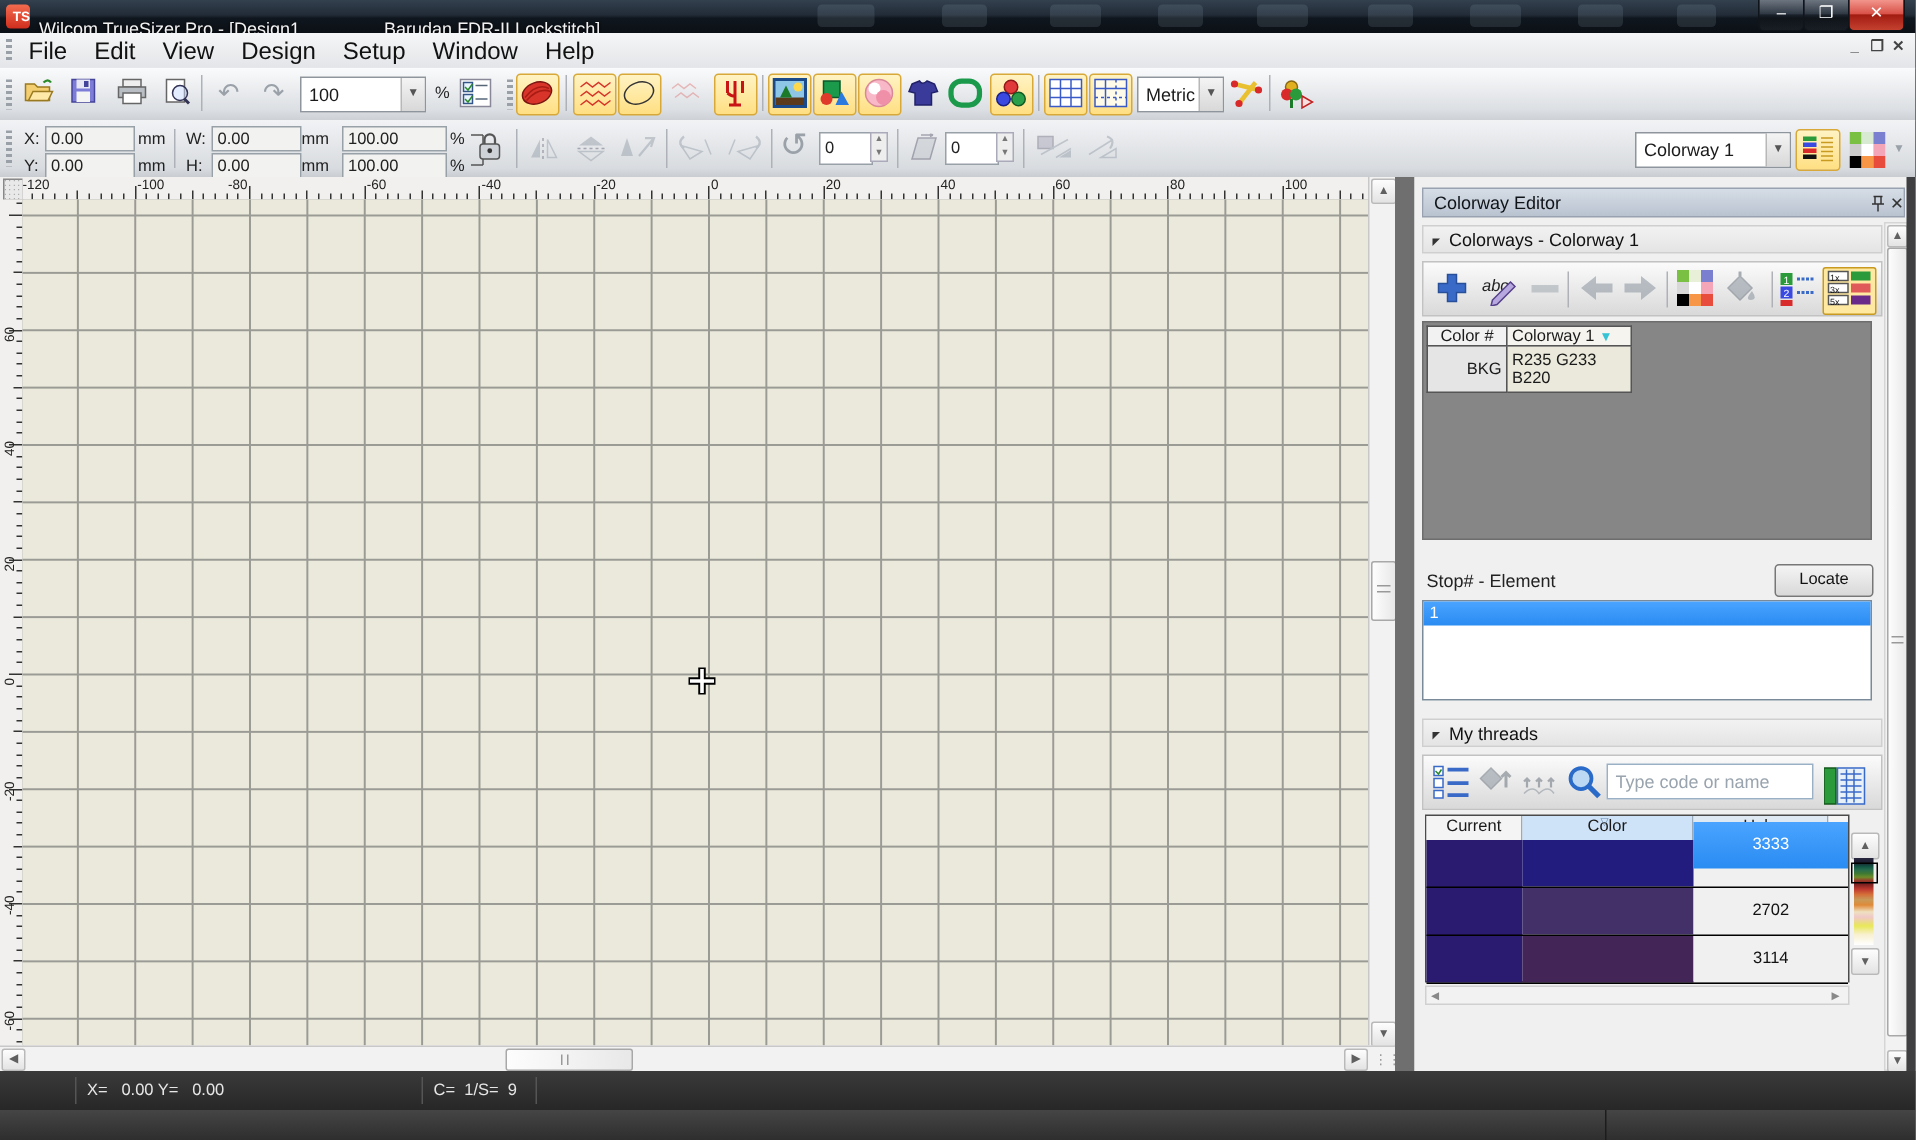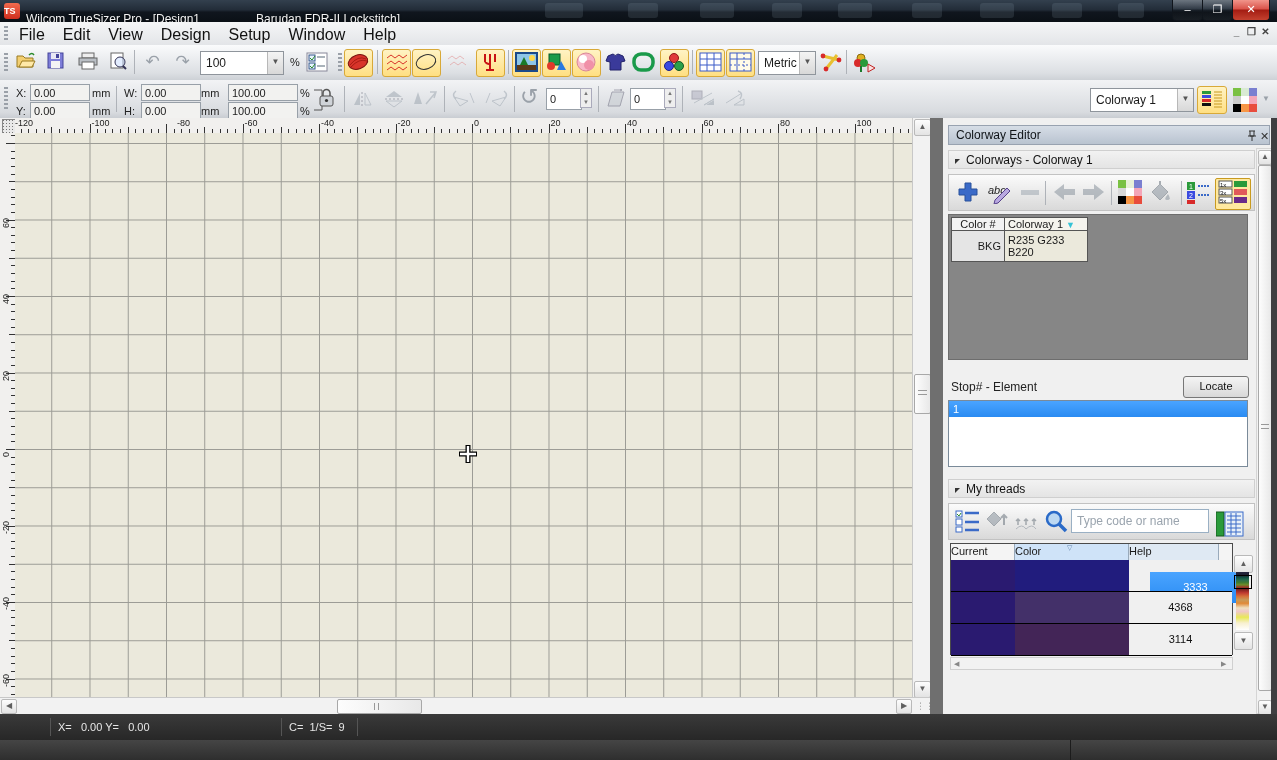--- a/index.html
+++ b/index.html
@@ -1,20 +1,20 @@
 <!DOCTYPE html>
 <html><head>
 <meta charset="utf-8">
 <style>
   html,body{margin:0;padding:0;background:#000;}
   #app{position:relative;width:1277px;height:760px;font-family:"Liberation Sans",sans-serif;overflow:hidden;background:#d6d9de;font-size:12px;color:#1a1a1a;-webkit-font-smoothing:antialiased;}
   .abs{position:absolute;}
   
   .titlebar{left:0;top:0;width:1277px;height:22px;background:linear-gradient(#33404e 0%,#222c38 45%,#10161e 55%,#0b1016 100%);color:#fff;}
-  .appicon{left:4px;top:3px;width:16px;height:16px;border-radius:3px;background:linear-gradient(#f26b4e,#d02e1e);color:#fff;font-size:9px;font-weight:bold;text-align:left;line-height:16px;}
+  .appicon{left:4px;top:3px;width:16px;height:16px;border-radius:3px;background:linear-gradient(#f26b4e,#d02e1e);color:#fff;font-size:9px;font-weight:bold;text-align:right;line-height:16px;}
   .title-text{left:26px;top:12px;color:#f2f2f2;font-size:12px;white-space:pre;text-shadow:0 1px 2px #000;}
   .glass{top:3px;height:15px;border-radius:3px;background:rgba(180,200,220,.13);}
   .capbtn{top:0;height:20px;border:1px solid #10151c;border-top:none;border-radius:0 0 4px 4px;background:linear-gradient(rgba(255,255,255,.28),rgba(255,255,255,.06) 45%,rgba(0,0,0,.25) 50%,rgba(255,255,255,.05));color:#fff;text-align:center;line-height:19px;font-size:11px;}
   .capbtn.close{background:linear-gradient(#f1958b,#d9534a 45%,#a31c12 50%,#c4412f);}
   
   .menubar{left:0;top:22px;width:1277px;height:23px;background:linear-gradient(#f5f6f7,#e3e5e8);border-bottom:1px solid #c3c6cb;}
   .grip{width:4px;background:repeating-linear-gradient(to bottom,#9aa0a8 0 2px,transparent 2px 4px);}
   .menu-item{display:inline-block;padding:4px 9px 0 9px;height:19px;font-size:16px;color:#111;}
   .mdibtn{top:4px;width:13px;height:13px;color:#444;text-align:center;line-height:12px;font-size:10px;font-weight:bold;}
   
@@ -53,21 +53,21 @@
   .pico svg{margin-top:2px;}
   .grayarea{left:5px;top:96px;width:300px;height:146px;background:#868686;border:1px solid #6d6d6d;box-sizing:border-box;}
   .cwtable{position:absolute;left:2px;top:2px;border-collapse:collapse;font-size:11px;}
   .cwtable td{border:1px solid #555;padding:0 3px;}
   .btn{background:linear-gradient(#f4f4f4,#e8e8e8 45%,#d8d8d8);border:1px solid #777;border-radius:3px;text-align:center;font-size:11px;color:#111;}
   .listbox{left:5px;top:282px;width:300px;height:67px;background:#fff;border:1px solid #7a8a99;box-sizing:border-box;}
   .sel-row{height:16px;background:linear-gradient(#4aa4ff,#2a8bf2);color:#fff;font-size:11px;line-height:16px;padding-left:4px;}
   .srchinput{position:absolute;border:1px solid #9ab0c4;background:#fff;font-family:"Liberation Sans",sans-serif;font-size:12px;padding:0 5px;color:#222;}
   .srchinput::placeholder{color:#9aa4ae;}
   .ttable{left:7px;top:425px;width:283px;height:112px;border:1px solid #4a4a4a;box-sizing:border-box;background:#f0f0f0;}
-  .th{position:absolute;top:0;height:16px;font-size:11px;line-height:15px;border-right:1px solid #9ab;box-sizing:border-box;}
+  .th{position:absolute;top:0;height:16px;font-size:11px;text-align:center;line-height:15px;border-right:1px solid #9ab;box-sizing:border-box;}
   .trowline{position:absolute;left:0;width:100%;height:1px;background:#000;}
   .codecell{position:absolute;font-size:11px;text-align:center;line-height:31px;}
   .statusbar{left:0;top:714px;width:1277px;height:26px;background:linear-gradient(#3a3a3a,#272727);color:#e6e6e6;font-size:11px;}
   .ssep{top:4px;width:1px;height:18px;background:#555;}
   .taskbar{left:0;top:740px;width:1277px;height:20px;background:linear-gradient(#454545,#2e2e2e);}
 </style>
 </head>
 <body>
 
 <div id="app">
@@ -330,21 +330,21 @@
         <div class="tick" style="left: 82.15px; bottom: 0px; width: 1px; height: 4px;"></div>
         <div class="tick" style="left: 89.8px; bottom: 0px; width: 1px; height: 4px;"></div>
         <div class="tick" style="left: 97.45px; bottom: 0px; width: 1px; height: 4px;"></div>
         <div class="tick" style="left: 105.1px; bottom: 0px; width: 1px; height: 4px;"></div>
         <div class="tick" style="left: 112.75px; bottom: 0px; width: 1px; height: 6px;"></div>
         <div class="tick" style="left: 120.4px; bottom: 0px; width: 1px; height: 4px;"></div>
         <div class="tick" style="left: 128.05px; bottom: 0px; width: 1px; height: 4px;"></div>
         <div class="tick" style="left: 135.7px; bottom: 0px; width: 1px; height: 4px;"></div>
         <div class="tick" style="left: 143.35px; bottom: 0px; width: 1px; height: 4px;"></div>
         <div class="tick" style="left: 151px; bottom: 0px; width: 1px; height: 9px;"></div>
-        <div class="rlabel" style="left: 162px; top: 0px;">-80</div>
+        <div class="rlabel" style="left: 137px; top: 0px;">-80</div>
         <div class="tick" style="left: 158.65px; bottom: 0px; width: 1px; height: 4px;"></div>
         <div class="tick" style="left: 166.3px; bottom: 0px; width: 1px; height: 4px;"></div>
         <div class="tick" style="left: 173.95px; bottom: 0px; width: 1px; height: 4px;"></div>
         <div class="tick" style="left: 181.6px; bottom: 0px; width: 1px; height: 4px;"></div>
         <div class="tick" style="left: 189.25px; bottom: 0px; width: 1px; height: 6px;"></div>
         <div class="tick" style="left: 196.9px; bottom: 0px; width: 1px; height: 4px;"></div>
         <div class="tick" style="left: 204.55px; bottom: 0px; width: 1px; height: 4px;"></div>
         <div class="tick" style="left: 212.2px; bottom: 0px; width: 1px; height: 4px;"></div>
         <div class="tick" style="left: 219.85px; bottom: 0px; width: 1px; height: 4px;"></div>
         <div class="tick" style="left: 227.5px; bottom: 0px; width: 1px; height: 9px;"></div>
@@ -671,24 +671,24 @@
 
       <div class="abs ttable">
         <div class="th" style="left:0;width:64px;background:#f4f4f4;">Current</div>
         <div class="th" style="left:64px;width:114px;background:#cfe3f8;">Color</div>
         <div class="th" style="left:178px;width:90px;background:#dfe9f3;">Help</div>
         <div class="th" style="left:268px;width:13px;background:#f4f4f4;border-right:none;"></div>
         <div class="abs" style="left:116px;top:0px;color:#6a8ab0;font-size:7px;">▽</div>
         <div class="abs" id="thread-current" style="left: 0px; top: 16px; width: 64px; height: 95px; background: rgb(42, 26, 112);"></div>
         <div id="thread-rows">
             <div class="abs" style="left: 64px; top: 16px; width: 114px; height: 31px; background: rgb(33, 28, 125);"></div>
-            <div class="codecell" style="left: 178px; top: 28px; width: 91px; height: 31px; background: linear-gradient(rgb(74, 164, 255), rgb(42, 139, 242)); color: rgb(255, 255, 255); margin-left: 21px;">3333</div>
+            <div class="codecell" style="left: 178px; top: 4px; width: 103px; height: 31px; background: linear-gradient(rgb(74, 164, 255), rgb(42, 139, 242)); color: rgb(255, 255, 255);">3333</div>
             <div class="trowline" style="top: 47px;"></div>
             <div class="abs" style="left: 64px; top: 48px; width: 114px; height: 31px; background: rgb(67, 48, 105);"></div>
-            <div class="codecell" style="left: 178px; top: 48px; width: 103px; height: 31px; background: rgb(240, 240, 240); color: rgb(17, 17, 17);">4368</div>
+            <div class="codecell" style="left: 178px; top: 48px; width: 103px; height: 31px; background: rgb(240, 240, 240); color: rgb(17, 17, 17);">2702</div>
             <div class="trowline" style="top: 79px;"></div>
             <div class="abs" style="left: 64px; top: 80px; width: 114px; height: 31px; background: rgb(67, 37, 87);"></div>
             <div class="codecell" style="left: 178px; top: 80px; width: 103px; height: 31px; background: rgb(240, 240, 240); color: rgb(17, 17, 17);">3114</div>
             <div class="trowline" style="top: 111px;"></div>
           </div>
       </div>
 
       <div class="abs" style="left:291px;top:437px;width:19px;height:93px;">
         <div class="abs sbtn" style="left:0;top:0;width:17px;height:16px;line-height:15px;">▲</div>
         <div class="abs" style="left:2px;top:17px;width:13px;height:58px;background:linear-gradient(#262640 0%,#1d1d30 5%,#115544 10%,#2a6e4e 14%,#3f7a33 18%,#6e8c2a 22%,#9a3a2a 26%,#7a2020 30%,#c03a30 36%,#d4703a 42%,#c89a58 48%,#e08a38 54%,#efe0c0 62%,#f0c8c8 68%,#e8e858 78%,#f8f0d0 88%,#ffffff 100%);"></div>

